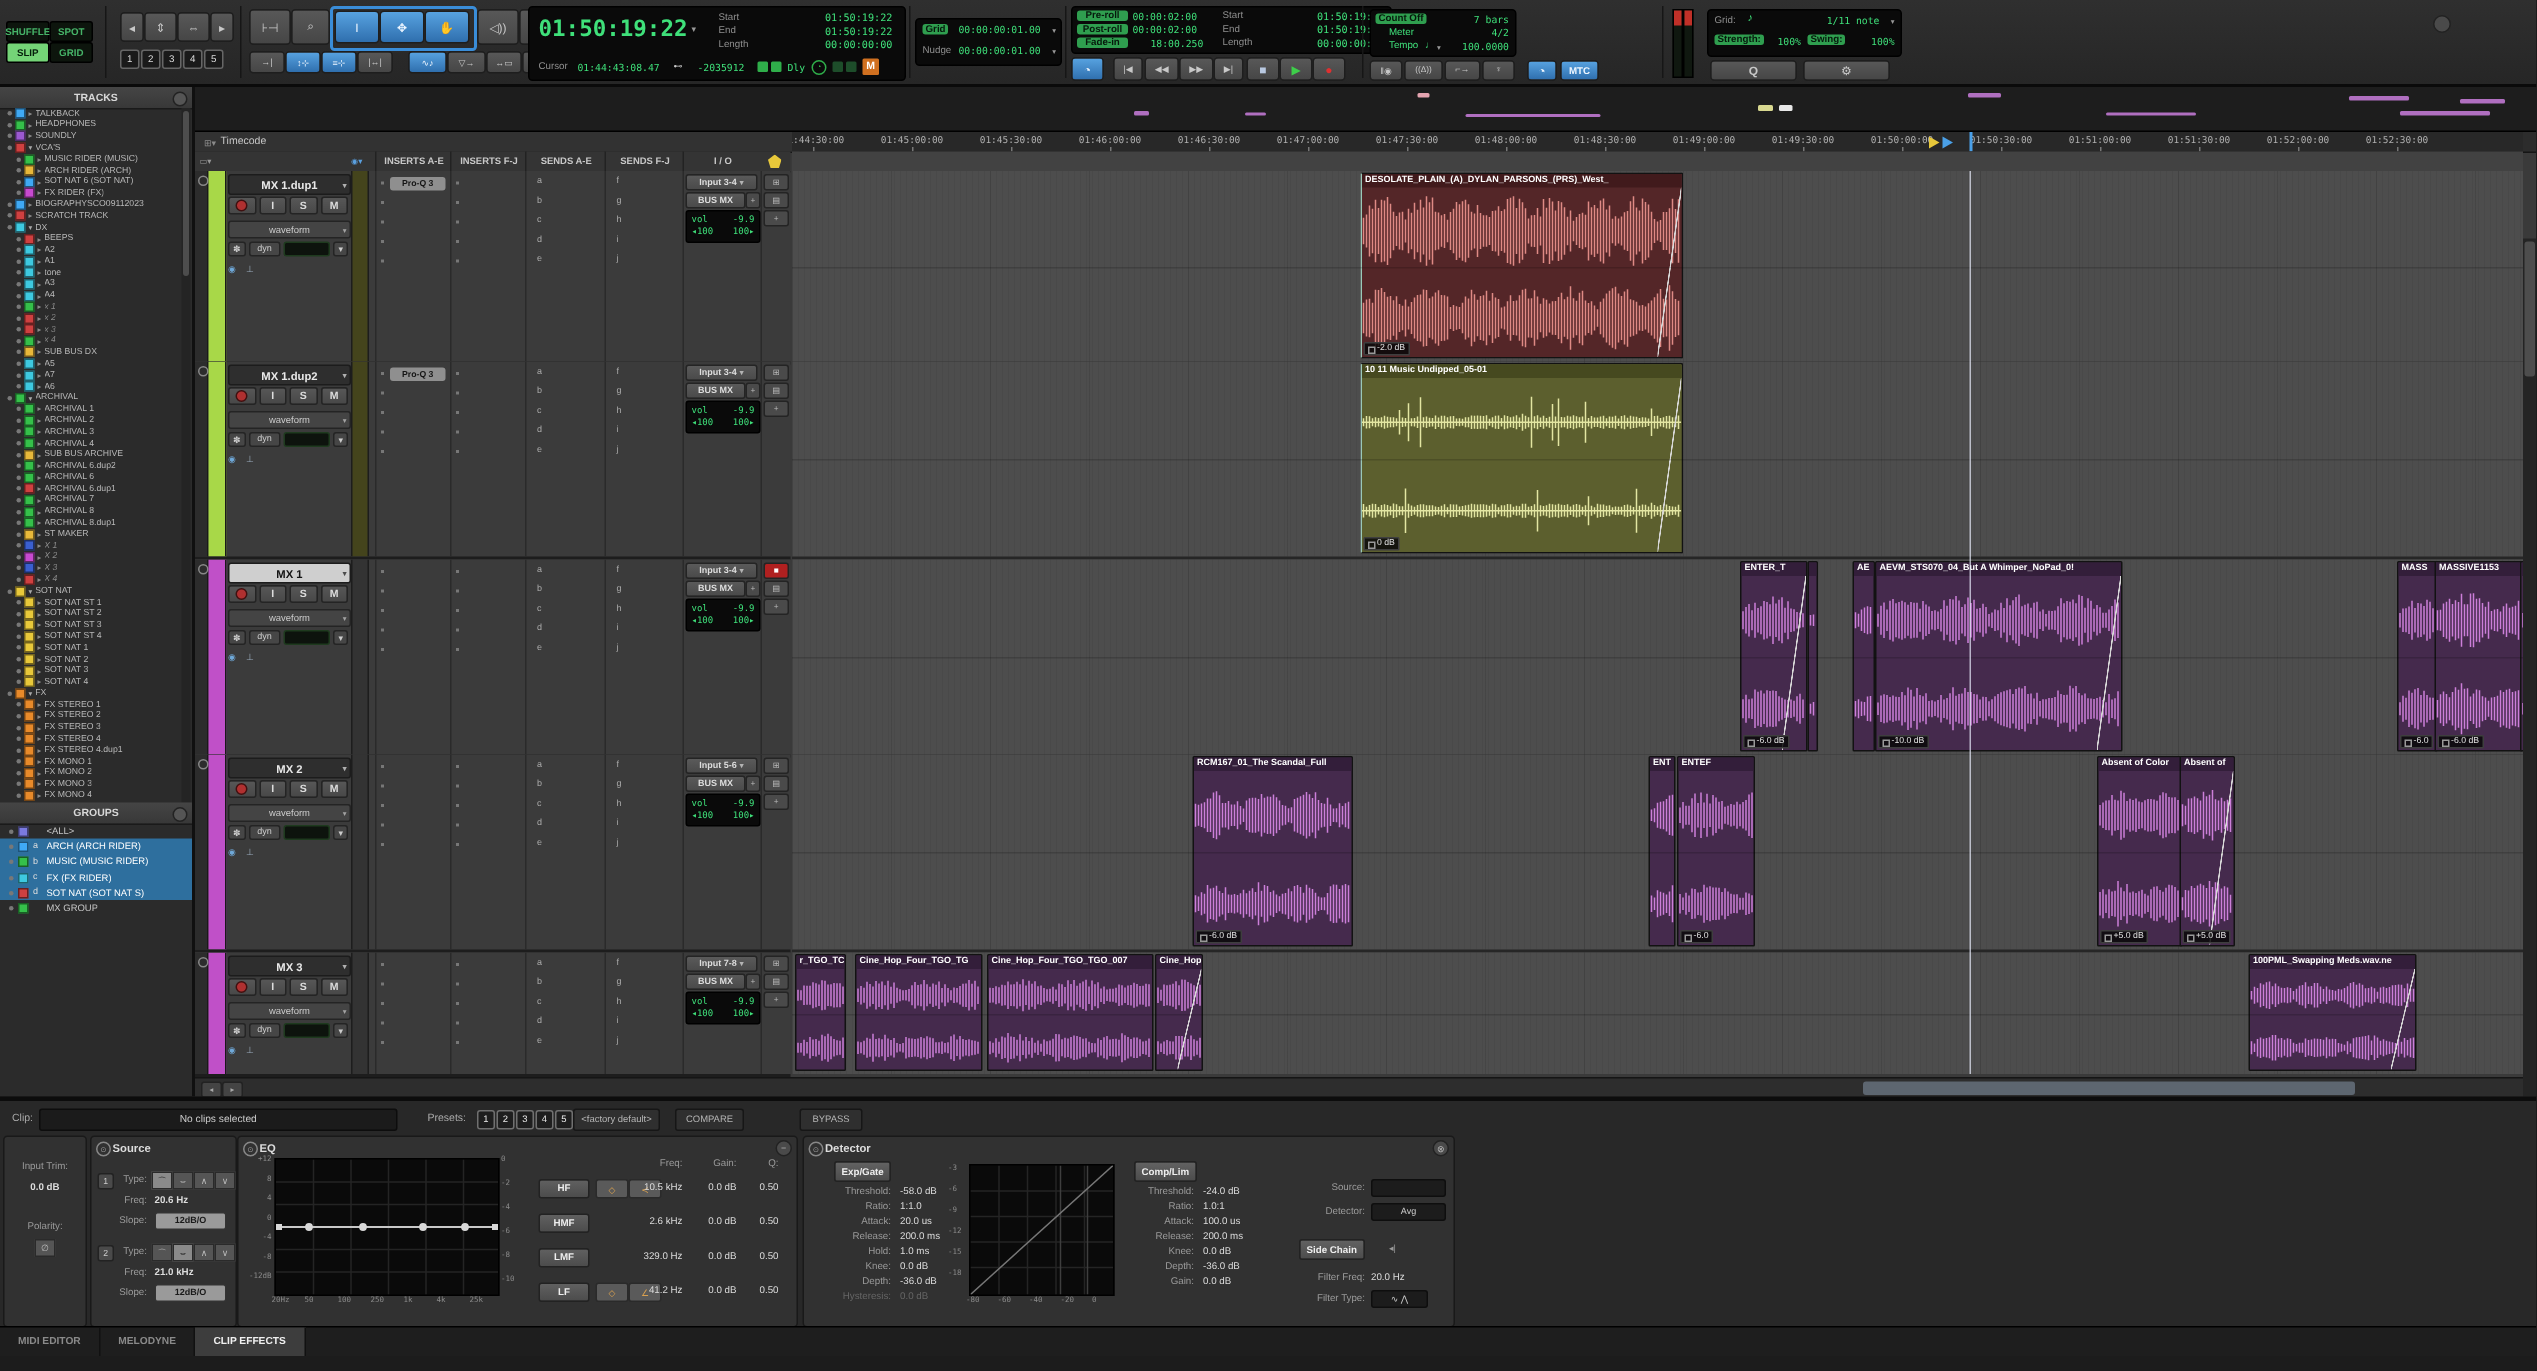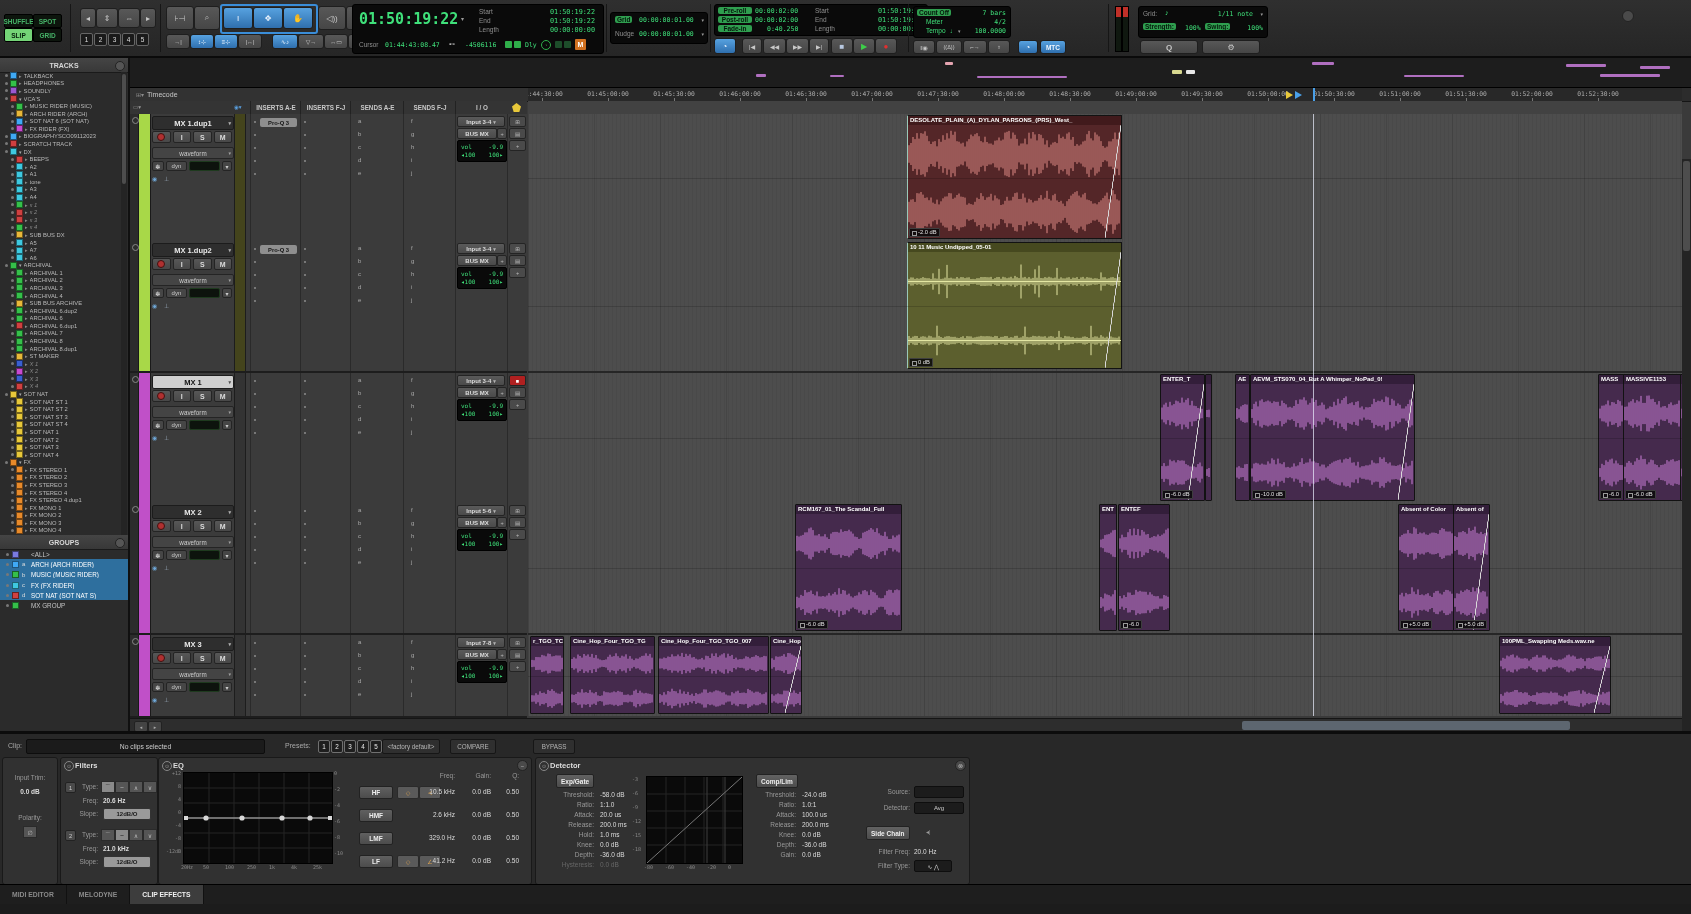--- a/index.html
+++ b/index.html
@@ -207,21 +207,21 @@
       <span style="position:absolute;left:108px;top:10px;color:#9a9a9a;font-size:6px;">▾</span>
       <span class="ll" style="position:absolute;left:126px;top:3px;font-size:6.5px;">Start</span>
       <span class="ll" style="position:absolute;left:126px;top:12px;font-size:6.5px;">End</span>
       <span class="ll" style="position:absolute;left:126px;top:21px;font-size:6.5px;">Length</span>
       <span class="lv" style="position:absolute;right:8px;top:3px;font-size:6.8px;">01:50:19:22</span>
       <span class="lv" style="position:absolute;right:8px;top:12px;font-size:6.8px;">01:50:19:22</span>
       <span class="lv" style="position:absolute;right:8px;top:21px;font-size:6.8px;">00:00:00:00</span>
       <span class="ll" style="position:absolute;left:6px;top:36px;font-size:6.5px;">Cursor</span>
       <span class="lv" style="position:absolute;left:32px;top:36px;font-size:6.5px;">01:44:43:08.47</span>
       <span style="position:absolute;left:96px;top:35px;color:#c8c8c8;font-size:6px;">⊷</span>
-      <span class="lv" style="position:absolute;left:112px;top:36px;font-size:6.5px;">-4506116</span>
+      <span class="lv" style="position:absolute;left:112px;top:36px;font-size:6.5px;">-2035912</span>
       <span style="position:absolute;left:152px;top:36px;width:7px;height:7px;background:#2fae4a;border-radius:1px;"></span>
       <span style="position:absolute;left:161px;top:36px;width:7px;height:7px;background:#2fae4a;border-radius:1px;"></span>
       <span class="lv" style="position:absolute;left:172px;top:36px;font-size:6.5px;">Dly</span>
       <span style="position:absolute;left:188px;top:35px;width:8px;height:8px;border-radius:50%;border:1px solid #2fae4a;color:#2fae4a;font-size:5px;text-align:center;line-height:8px;">◔</span>
       <span style="position:absolute;left:202px;top:36px;width:7px;height:7px;background:#1d4d2a;border-radius:1px;"></span>
       <span style="position:absolute;left:211px;top:36px;width:7px;height:7px;background:#1d4d2a;border-radius:1px;"></span>
       <span style="position:absolute;left:222px;top:34px;width:11px;height:11px;background:#d07020;color:#fff;font-size:7px;font-weight:bold;text-align:center;line-height:11px;border-radius:1px;">M</span>
     </div>
     <div class="tsep" style="left:606px;"></div>
 
@@ -234,21 +234,21 @@
       <span style="position:absolute;right:3px;top:18px;color:#999;font-size:5px;">▾</span>
     </div>
     <div class="tsep" style="left:710px;"></div>
 
     <div class="lcd" style="left:714px;top:4px;width:212px;height:30px;">
       <span class="gbox" style="position:absolute;left:3px;top:2px;width:30px;text-align:center;">Pre-roll</span>
       <span class="lv" style="position:absolute;left:40px;top:2px;font-size:6.5px;">00:00:02:00</span>
       <span class="gbox" style="position:absolute;left:3px;top:11px;width:30px;text-align:center;">Post-roll</span>
       <span class="lv" style="position:absolute;left:40px;top:11px;font-size:6.5px;">00:00:02:00</span>
       <span class="gbox" style="position:absolute;left:3px;top:20px;width:30px;text-align:center;">Fade-in</span>
-      <span class="lv" style="position:absolute;left:52px;top:20px;font-size:6.5px;">0:40.250</span>
+      <span class="lv" style="position:absolute;left:52px;top:20px;font-size:6.5px;">18:00.250</span>
       <span class="ll" style="position:absolute;left:100px;top:2px;font-size:6.5px;">Start</span>
       <span class="ll" style="position:absolute;left:100px;top:11px;font-size:6.5px;">End</span>
       <span class="ll" style="position:absolute;left:100px;top:20px;font-size:6.5px;">Length</span>
       <span class="lv" style="position:absolute;right:4px;top:2px;font-size:6.8px;">01:50:19:22</span>
       <span class="lv" style="position:absolute;right:4px;top:11px;font-size:6.8px;">01:50:19:22</span>
       <span class="lv" style="position:absolute;right:4px;top:20px;font-size:6.8px;">00:00:00:00</span>
     </div>
     <div class="tbtn" style="left:930px;top:6px;width:9px;height:11px;font-size:5px;">▣</div>
     <div class="tbtn" style="left:930px;top:20px;width:9px;height:11px;font-size:5px;">▣</div>
 
@@ -1444,21 +1444,21 @@
 
     <div class="fxsec" style="left:2px;top:23px;width:54px;height:126px;">
       <div class="fxlbl" style="left:0;top:16px;width:54px;text-align:center;">Input Trim:</div>
       <div class="fxval" style="left:0;top:30px;width:54px;text-align:center;font-weight:bold;">0.0 dB</div>
       <div class="fxlbl" style="left:0;top:56px;width:54px;text-align:center;">Polarity:</div>
       <div class="ftbtn" style="position:absolute;left:20px;top:68px;">∅</div>
     </div>
 
     <div class="fxsec" id="filters-sec" style="left:60px;top:23px;width:96px;height:126px;">
       <div class="pwr">⊙</div>
-      <div class="fxhdr">Filters</div>
+      <div class="fxhdr">Source</div>
     <div class="fnum" style="left: 4px; top: 24px;">1</div>
         <div class="fxlbl" style="left: 15px; top: 25px; width: 22px;">Type:</div>
         <div style="position: absolute; left: 40px; top: 23px; display: flex;">
           <div class="ftbtn sel">⌒</div>
           <div class="ftbtn">⌣</div>
           <div class="ftbtn">∧</div>
           <div class="ftbtn">∨</div>
         </div>
         <div class="fxlbl" style="left: 15px; top: 39px; width: 22px;">Freq:</div>
         <div class="fxval" style="left: 42px; top: 39px; font-weight: bold;">20.6 Hz</div>

